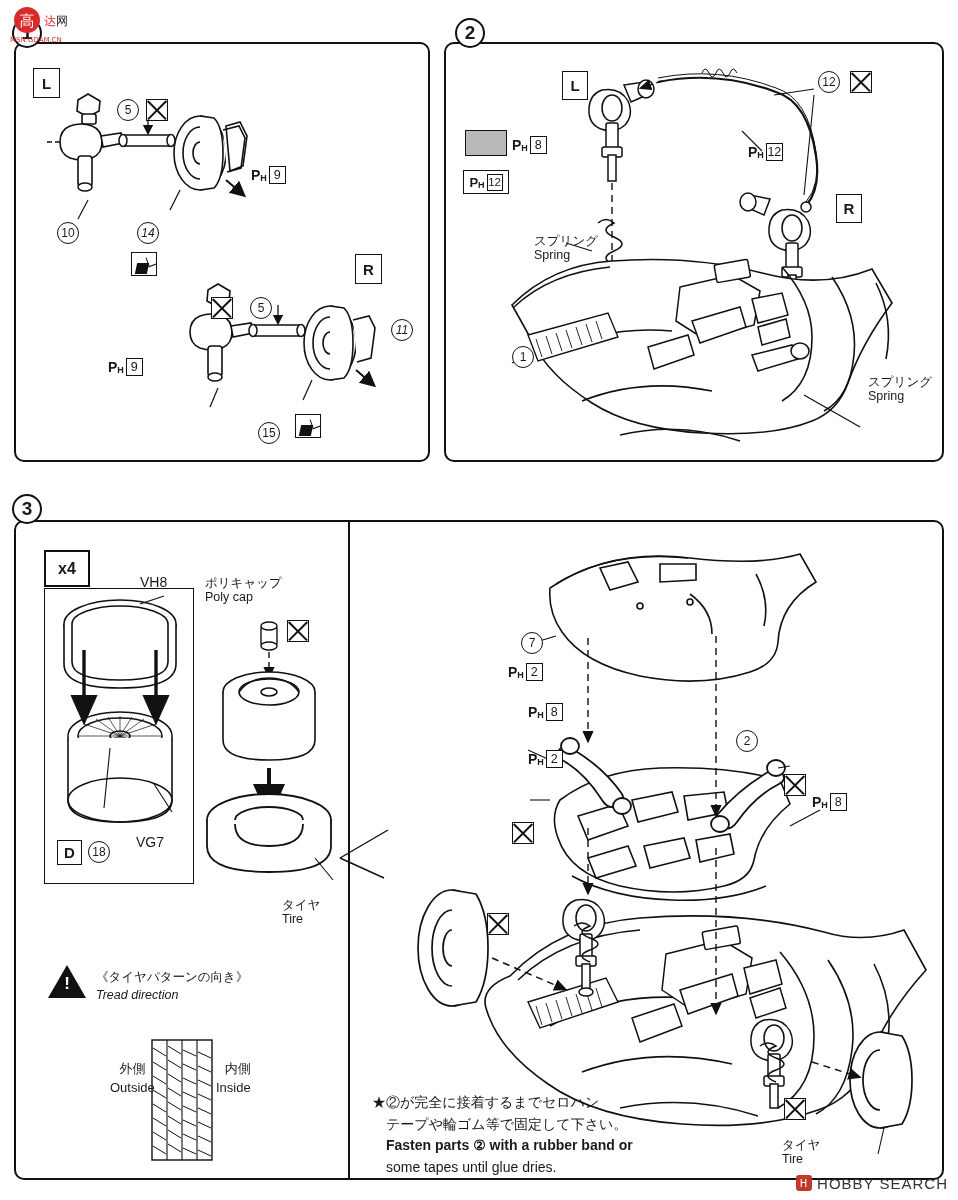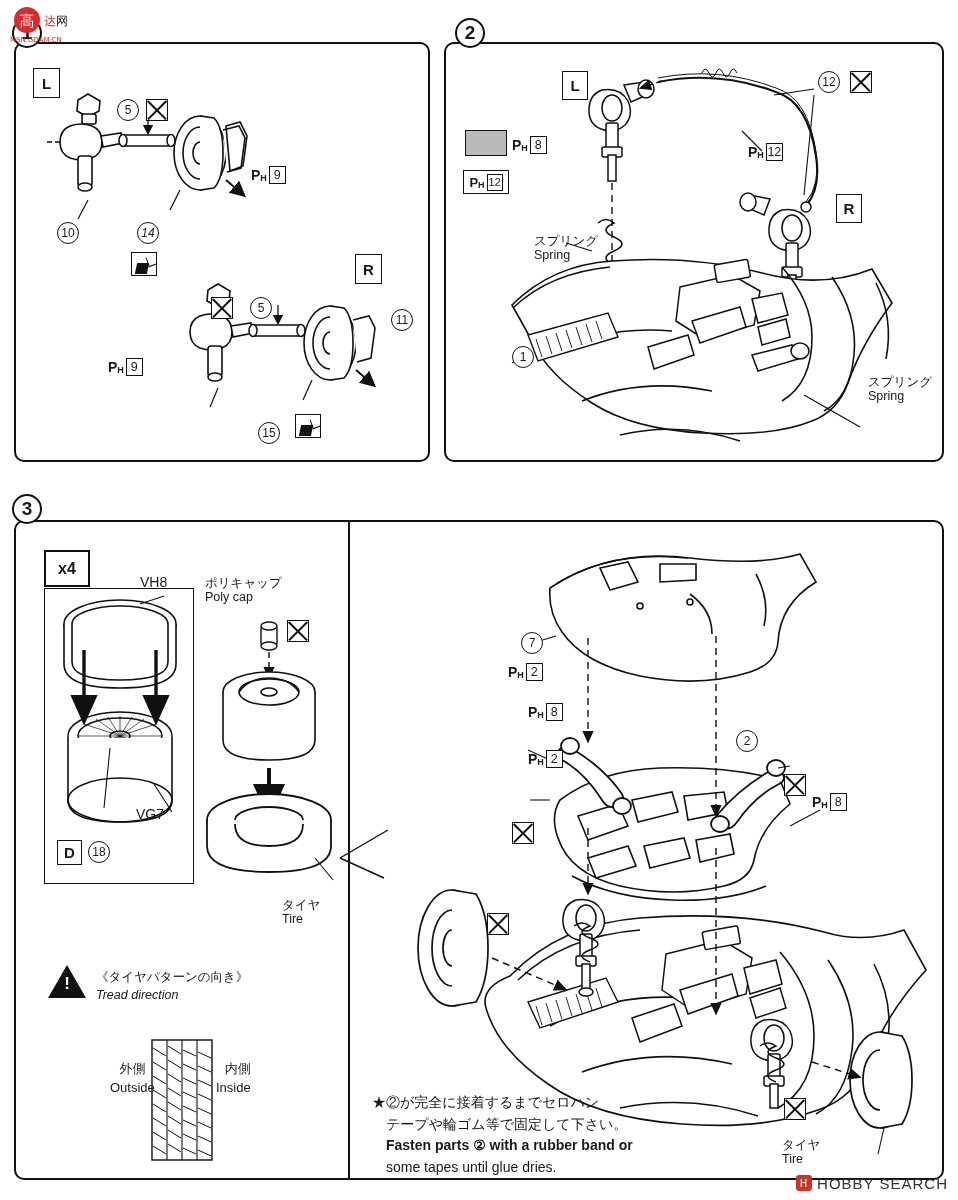--- a/index.html
+++ b/index.html
@@ -217,21 +217,21 @@
       <marker id="a2" markerWidth="9" markerHeight="9" refX="4" refY="4" orient="auto">
         <path d="M0,0 L8,4 L0,8 z" fill="#111"></path>
       </marker>
     </defs>
     <path d="M196,100 l14,12" stroke="#111" stroke-width="2" fill="none" marker-end="url(#a2)"></path>
   </g>
 </svg>
 
 <div class="nox" style="left:211px; top:297px;"></div>
 <div class="circ" style="left:250px; top:297px;">5</div>
-<div class="circ" style="left:391px; top:309px;">11</div>
+<div class="circ" style="left:391px; top:319px;font-style:italic;">11</div>
 <div class="ph" style="left:108px; top:358px;">
   <span class="p">P</span>
     <span class="h">H</span>
     <span class="box">9</span>
 </div>
 <div class="circ" style="left:258px; top:422px;">15</div>
 <div class="paint" style="left:295px; top:414px;"></div>
 
 <div class="panel" style="left:444px; top:42px; width:500px; height:420px;"></div>
 <div class="step-num" style="left:455px; top:18px;">2</div>
@@ -419,21 +419,21 @@
   <path d="M112,62 l0,62" stroke="#111" stroke-width="3.4" marker-end="url(#ar3)" fill="none"></path>
 
   <path d="M96,16 l24,-8" stroke="#111" stroke-width="1.1" fill="none"></path>
 
   <path d="M66,160 l-6,60" stroke="#111" stroke-width="1.1" fill="none"></path>
 
   <path d="M110,196 l18,28" stroke="#111" stroke-width="1.1" fill="none"></path>
 </svg>
 
 <div class="txt" style="left:140px; top:572px; font-size:14px;">VH8</div>
-<div class="txt" style="left:136px; top:804px; font-size:14px;">VG7</div>
+<div class="txt" style="left:136px; top:832px; font-size:14px;">VG7</div>
 <div class="dbox" style="left:57px; top:840px; width:25px; height:25px;">
   <span>D</span>
 </div>
 <div class="circ" style="left:88px; top:841px;">18</div>
 
 <div class="lbl" style="left:205px; top:576px;">
   <span class="jp">ポリキャップ</span>
   <span class="en">Poly cap</span>
 </div>
 <div class="nox" style="left:287px; top:620px;"></div>

